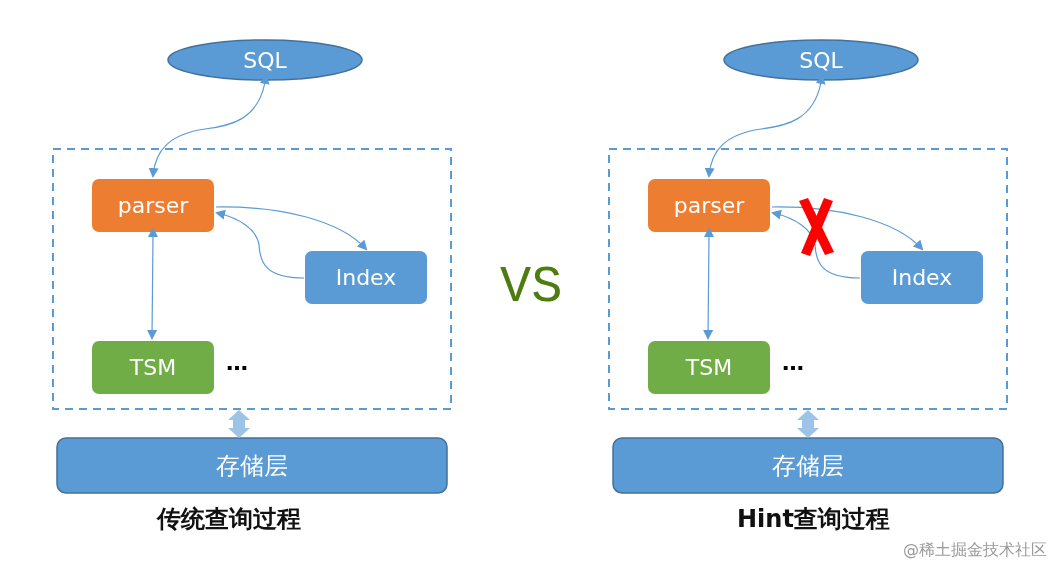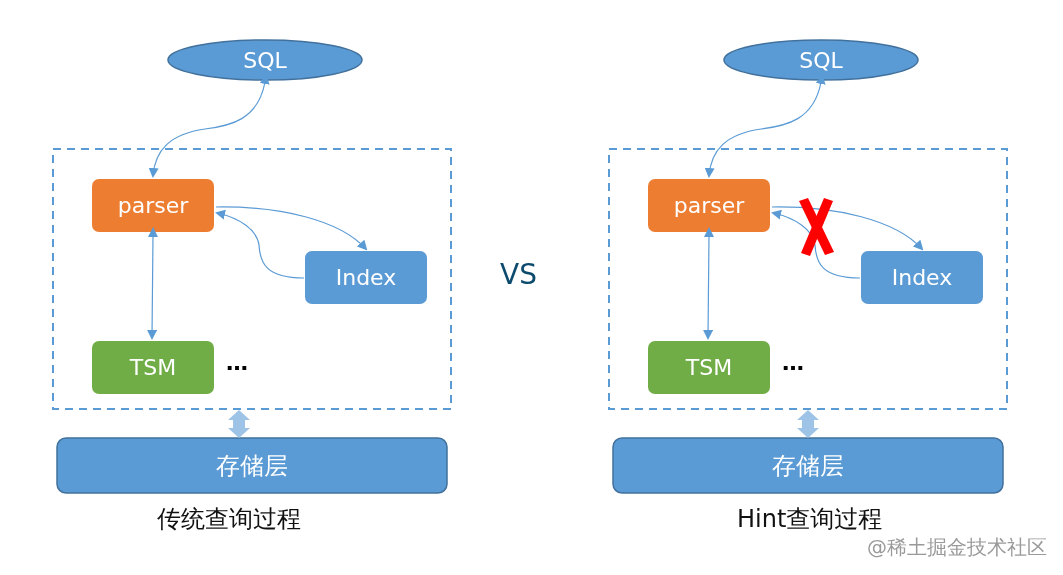--- a/index.html
+++ b/index.html
@@ -1,23 +1,23 @@
 <!DOCTYPE html>
 <html><head>
   <meta charset="utf-8">
   <style>
     html, body { margin: 0; padding: 0; background: #ffffff; }
     body { width: 1063px; height: 575px; position: relative; overflow: hidden;
            font-family: "DejaVu Sans", "Liberation Sans", sans-serif; }
     svg.diagram { position: absolute; left: 0; top: 0; }
     .node-label { position: absolute; color: #ffffff; font-size: 22px;
                   display: flex; align-items: center; justify-content: center; }
-    .caption { position: absolute; color: #111; font-size: 24px; white-space: nowrap; }
-    .vs { position: absolute; left: 500px; top: 258px; font-size: 28px; color: #0c4a6e; }
-    .watermark { position: absolute; right: 16px; bottom: 14px; font-size: 20px; color: #9a9a9a; }
+    .caption { position: absolute; color: #111; font-size: 24px; white-space: nowrap; font-weight: bold; }
+    .vs { position: absolute; left: 500px; top: 258px; font-size: 52px; color: #4d7c0f; font-family: Liberation Mono, monospace; }
+    .watermark { position: absolute; right: 16px; bottom: 14px; font-size: 16px; color: #9a9a9a; }
     .dots { position: absolute; font-size: 22px; color: #000; font-weight: bold; letter-spacing: 1px; }
   </style>
 </head>
 <body>
 
 <svg class="diagram" width="1063" height="575">
   <defs>
     <marker id="ah" markerWidth="10" markerHeight="10" refX="8" refY="5" orient="auto" markerUnits="userSpaceOnUse">
       <path d="M0,0 L10,5 L0,10 z" fill="#5b9bd5"></path>
     </marker>

